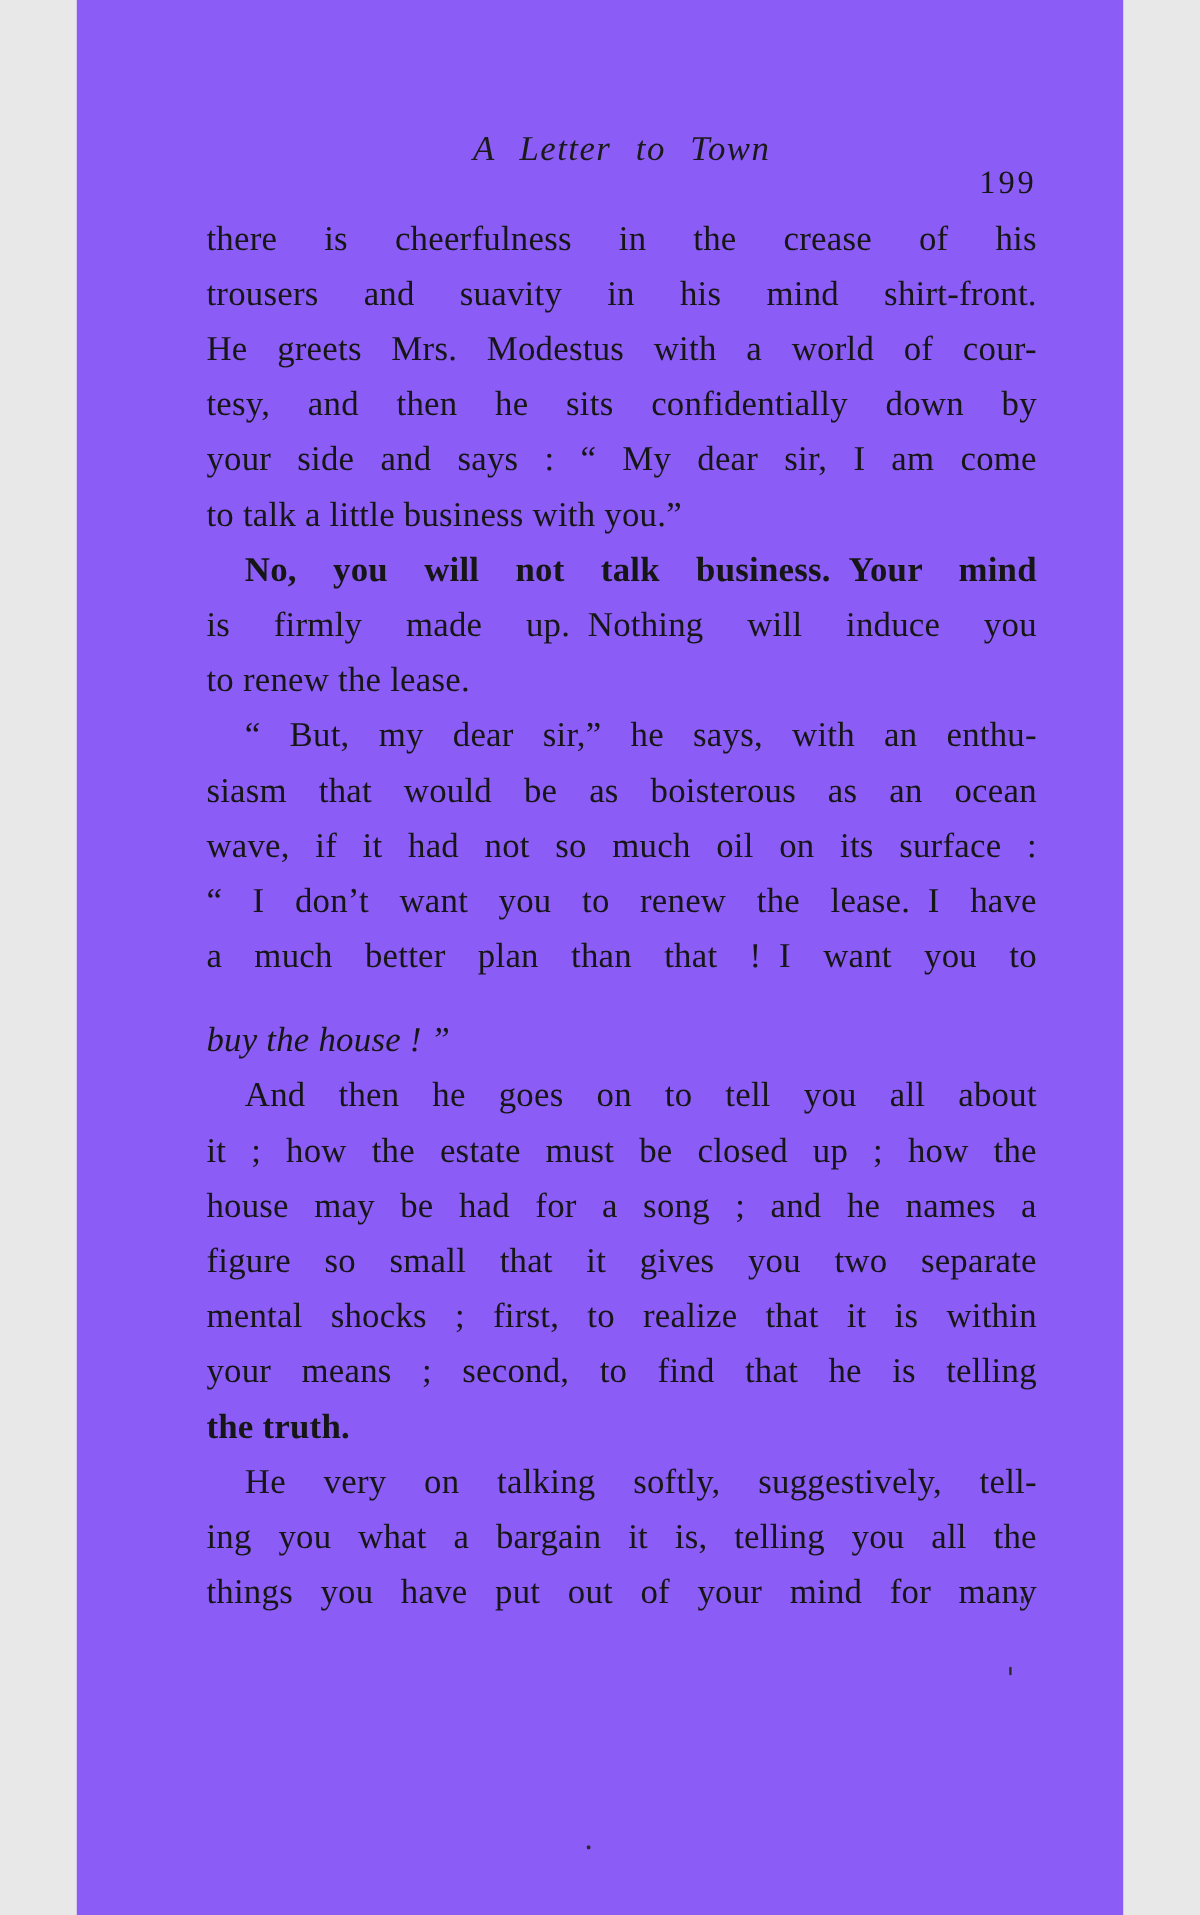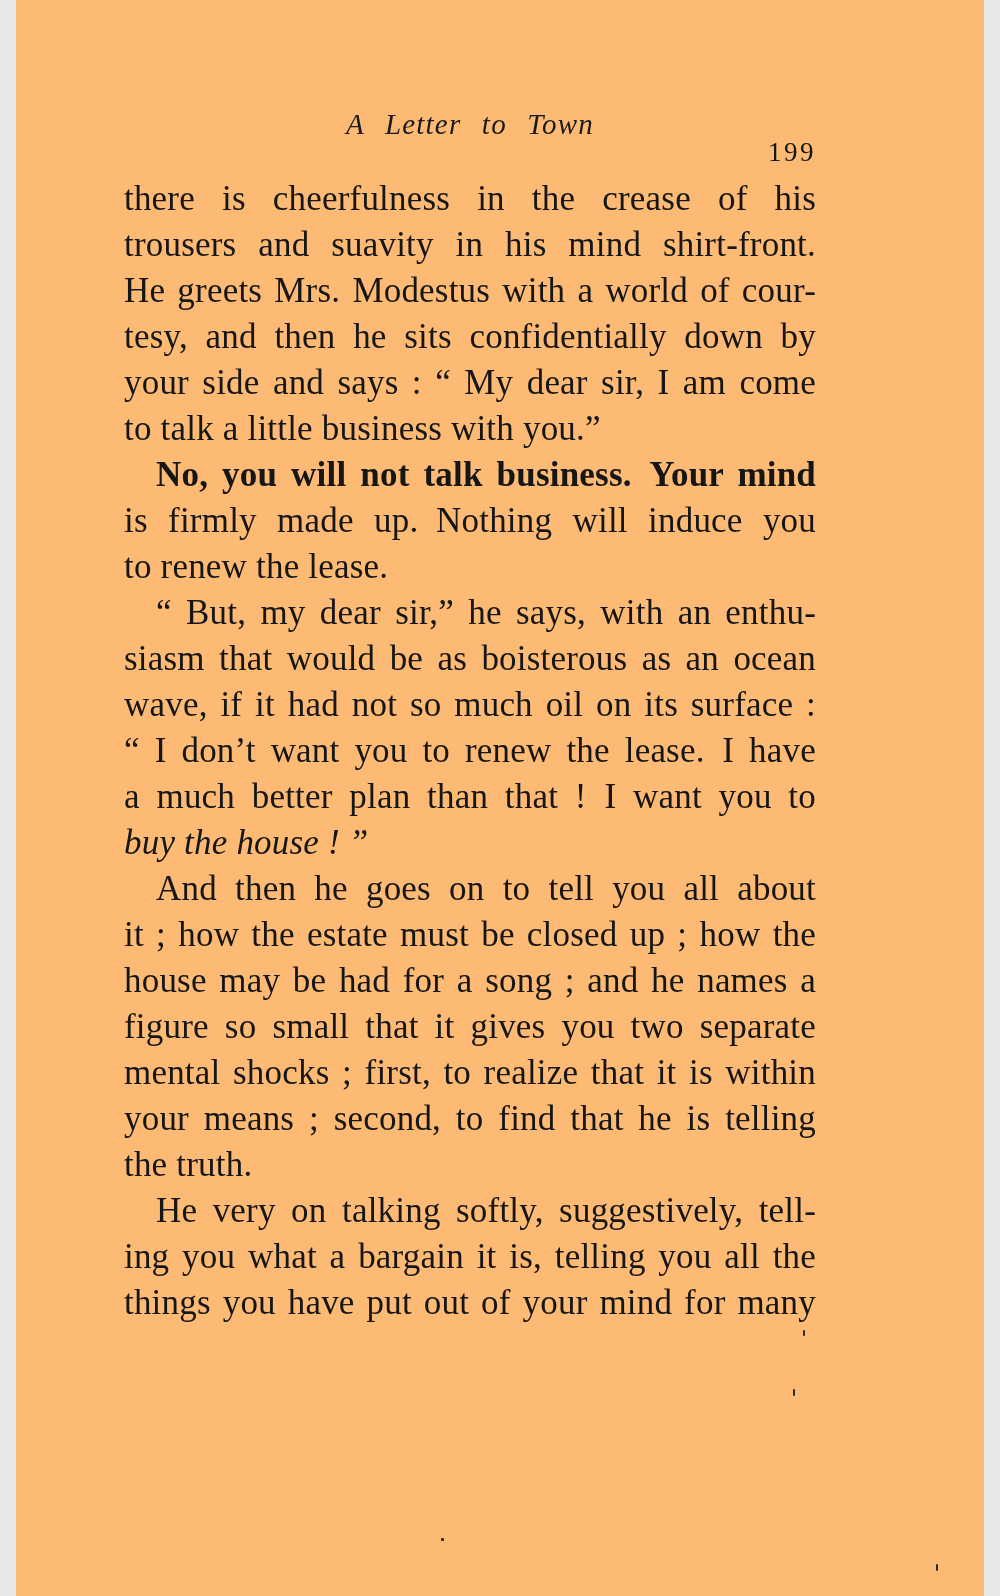--- a/index.html
+++ b/index.html
@@ -1,20 +1,20 @@
 <!DOCTYPE html>
 <html><head>
 <meta charset="utf-8">
 <style>
   html, body { margin: 0; padding: 0; background: #e8e8e8; }
   .page {
     position: relative;
-    width: 968px;
+    width: 872px;
     height: 1596px;
-    background: #fdba74;
+    background: #8b5cf6;
     font-family: "Liberation Serif", "DejaVu Serif", serif;
     color: #161616;
     overflow: hidden;
     margin: 0 auto;
   }
   .running-head {
     position: absolute;
     top: 108px;
     left: 108px;
     width: 692px;
@@ -37,21 +37,21 @@
     font-size: 27px;
     letter-spacing: 2.5px;
     font-variant-numeric: oldstyle-nums;
     margin-top: 28px;
   }
   .body-text {
     position: absolute;
     top: 176px;
     left: 108px;
     width: 692px;
-    font-size: 35px;
+    font-size: 29px;
     line-height: 46px;
     letter-spacing: 0.2px;
   }
   .body-text p { margin: 0; }
   .line {
     text-align: justify;
     text-align-last: justify;
     text-justify: inter-word;
     white-space: normal;
     min-height: 46px;
@@ -91,31 +91,31 @@
       <span class="line" style="display: block;">is firmly made up. Nothing will induce you</span>
       <span class="line end" style="display: block;">to renew the lease.</span>
     </p>
 
     <p>
       <span class="line indent" style="display: block;">“ But, my dear sir,” he says, with an enthu-</span>
       <span class="line" style="display: block;">siasm that would be as boisterous as an ocean</span>
       <span class="line" style="display: block;">wave, if it had not so much oil on its surface :</span>
       <span class="line" style="display: block;">“ I don’t want you to renew the lease. I have</span>
       <span class="line" style="display: block;">a much better plan than that ! I want you to</span>
-      <span class="line end italic" style="display: block;">buy the house ! ”</span>
+      <span class="line end italic" style="display: block; margin-top: 24px;">buy the house ! ”</span>
     </p>
 
     <p>
       <span class="line indent" style="display: block;">And then he goes on to tell you all about</span>
       <span class="line" style="display: block;">it ; how the estate must be closed up ; how the</span>
       <span class="line" style="display: block;">house may be had for a song ; and he names a</span>
       <span class="line" style="display: block;">figure so small that it gives you two separate</span>
       <span class="line" style="display: block;">mental shocks ; first, to realize that it is within</span>
       <span class="line" style="display: block;">your means ; second, to find that he is telling</span>
-      <span class="line end" style="display: block;">the truth.</span>
+      <span class="line end" style="display: block; font-weight: bold;">the truth.</span>
     </p>
 
     <p>
       <span class="line indent" style="display: block;">He very on talking softly, suggestively, tell-</span>
       <span class="line" style="display: block;">ing you what a bargain it is, telling you all the</span>
       <span class="line" style="display: block;">things you have put out of your mind for many</span>
     </p>
 
   </div>
 

